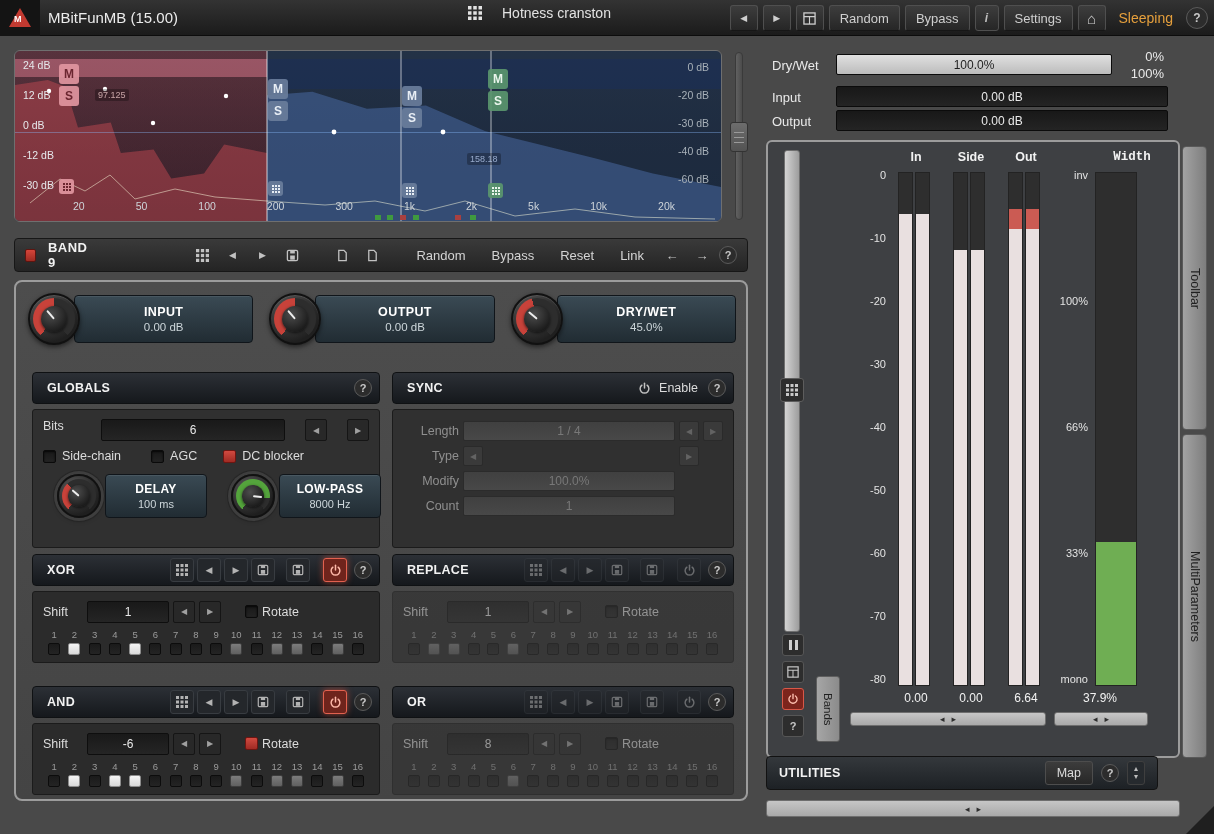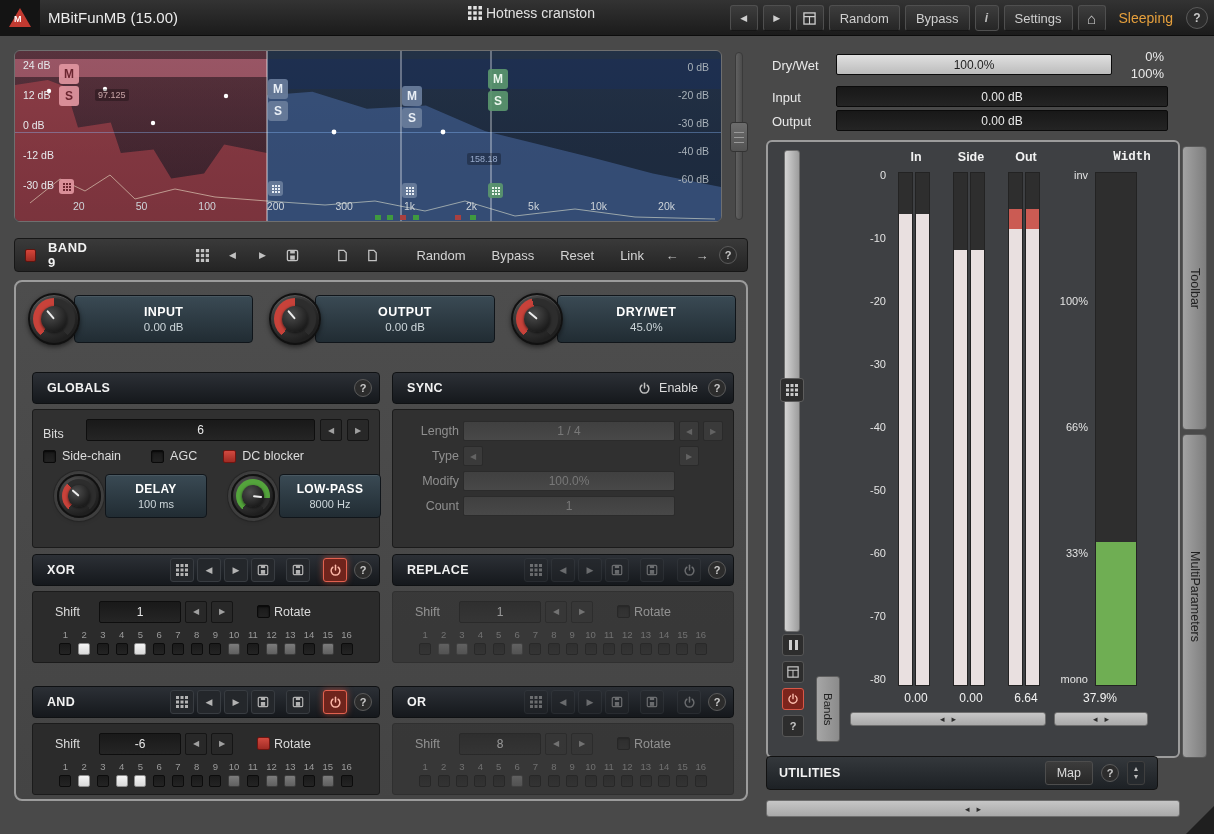--- a/index.html
+++ b/index.html
@@ -5,21 +5,21 @@
 *{margin:0;padding:0;box-sizing:border-box;}
 html,body{width:1214px;height:834px;overflow:hidden;}
 body{font-family:"Liberation Sans",sans-serif;background:#494949;position:relative;color:#ddd;}
 
 
 .titlebar{position:absolute;left:0;top:0;width:1214px;height:36px;background:linear-gradient(#333,#1b1b1b);border-bottom:1px solid #0c0c0c;display:flex;align-items:center;z-index:5;}
 .logo{width:40px;height:36px;display:flex;align-items:center;justify-content:center;background:#141414;}
 .logo-tri{position:relative;width:0;height:0;border-left:11px solid transparent;border-right:11px solid transparent;border-bottom:19px solid #c23a31;}
 .logo-m{position:absolute;left:-6px;top:6px;font-size:9px;font-weight:bold;color:#fff;}
 .tb-title{margin-left:8px;font-size:15px;color:#ececec;}
-.tb-center{position:absolute;left:468px;top:0;height:26px;display:flex;align-items:center;gap:4px;color:#e2e2e2;font-size:14px;}
+.tb-center{position:absolute;left:468px;top:0;height:26px;display:flex;align-items:center;gap:20px;color:#e2e2e2;font-size:14px;}
 .tb-right{position:absolute;right:6px;top:4px;height:28px;display:flex;align-items:center;gap:5px;}
 .tbtn{height:26px;min-width:26px;padding:0 10px;display:flex;align-items:center;justify-content:center;background:linear-gradient(#3d3d3d,#262626);border:1px solid #4f4f4f;border-bottom-color:#161616;border-radius:3px;color:#cfcfcf;font-size:13px;}
 .tbtn.iconb{padding:0;width:28px;font-size:9px;}
 .sleeping{color:#e59f3c;font-size:14px;padding:0 8px;background:none;border:none;}
 .helpc{width:22px;height:22px;border-radius:50%;background:#2c2c2c;border:1px solid #5a5a5a;color:#c9c9c9;display:flex;align-items:center;justify-content:center;font-size:12px;font-weight:bold;flex:0 0 auto;}
 .helpc.h18{width:18px;height:18px;font-size:11px;}
 .infoc{width:24px;height:26px;display:flex;align-items:center;justify-content:center;background:linear-gradient(#3d3d3d,#262626);border:1px solid #4f4f4f;border-radius:3px;color:#bdbdbd;font-size:12px;font-style:italic;font-weight:bold;}
 .ic{display:block;color:inherit;}
 .ic12{width:12px;height:12px;}
 .ic13{width:13px;height:13px;}
@@ -81,34 +81,34 @@
 .ibtn.pwr-on{background:#6f241c;border-color:#e2614f;box-shadow:0 0 6px rgba(225,80,55,.65);color:#ffb9a9;}
 .sec-b{margin-top:5px;background:#303030;border:1px solid #1b1b1b;border-radius:3px;padding:9px 10px;}
 .lbl{font-size:12.5px;color:#dcdcdc;}
 .slider{height:22px;background:linear-gradient(#191919,#252525);border:1px solid #0e0e0e;border-radius:2px;display:flex;align-items:center;justify-content:center;font-size:12px;color:#e8e8e8;}
 .arr{width:22px;height:22px;background:#282828;border:1px solid #151515;border-radius:2px;color:#a0a0a0;font-size:8px;display:flex;align-items:center;justify-content:center;flex:0 0 auto;}
 .cb{width:13px;height:13px;border-radius:2px;background:linear-gradient(#191919,#232323);border:1px solid #0a0a0a;box-shadow:inset 0 1px 2px rgba(0,0,0,.8);flex:0 0 auto;}
 .cb.red{background:linear-gradient(#d14a40,#a02b24);border-color:#6f1511;box-shadow:none;}
 .cbitem{display:flex;align-items:center;gap:6px;}
 
 
-.grow1{display:flex;align-items:flex-end;gap:5px;}
+.grow1{display:flex;align-items:flex-start;gap:20px;}
 .grow1 .slider{flex:1;}
 .grow2{display:flex;align-items:center;margin-top:8px;}
 .grow3{display:flex;align-items:center;margin-top:11px;padding-left:14px;gap:10px;}
 
 
 .syncrow{display:grid;grid-template-columns:56px 1fr 20px 20px;gap:4px;align-items:center;margin-bottom:5px;}
 .syncrow .lbl{color:#8f8f8f;text-align:right;}
 .syncrow .slider{height:20px;background:linear-gradient(#404040,#484848);border:1px solid #2b2b2b;color:#787878;}
 .syncrow .arr{width:20px;height:20px;background:#3a3a3a;border-color:#2a2a2a;color:#636363;}
 .syncrow .noarr{visibility:hidden;}
 
 
-.op .sec-b{background:#2b2b2b;padding:8px 22px 7px;}
+.op .sec-b{background:#2b2b2b;padding:8px 10px 7px;}
 .shift-row{display:flex;align-items:center;gap:4px;height:23px;}
 .shift-row .lbl.w40{width:40px;}
 .shift-row .slider{width:82px;}
 .shift-row .cb{margin-left:20px;}
 .bits{display:grid;grid-template-columns:repeat(16,1fr);column-gap:2px;margin-top:6px;padding:0 2px;}
 .bitcell{display:flex;flex-direction:column;align-items:center;}
 .bitnum{font-size:9.5px;color:#9b9b9b;line-height:12px;}
 .bitbox{width:12px;height:12px;margin-top:2px;border-radius:2px;background:linear-gradient(#1a1a1a,#242424);border:1px solid #0c0c0c;}
 .bitbox.on{background:linear-gradient(#f5f5f5,#d9d9d9);border-color:#8d8d8d;}
 .bitbox.mid{background:linear-gradient(#7c7c7c,#606060);border-color:#3d3d3d;}

